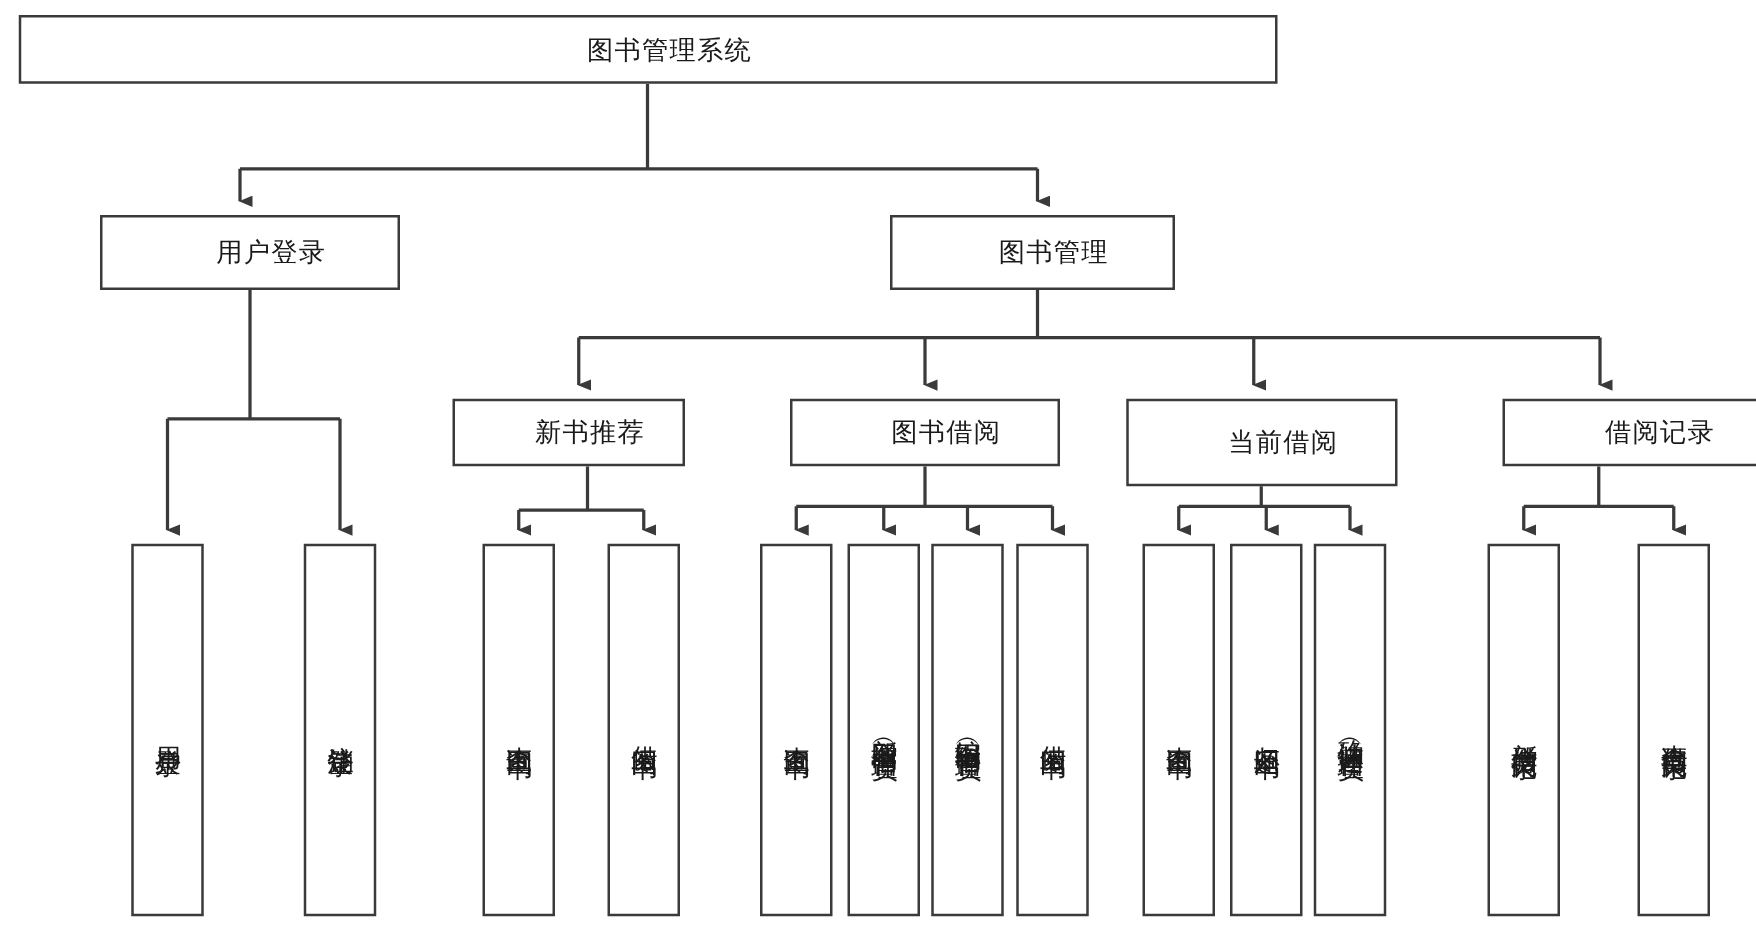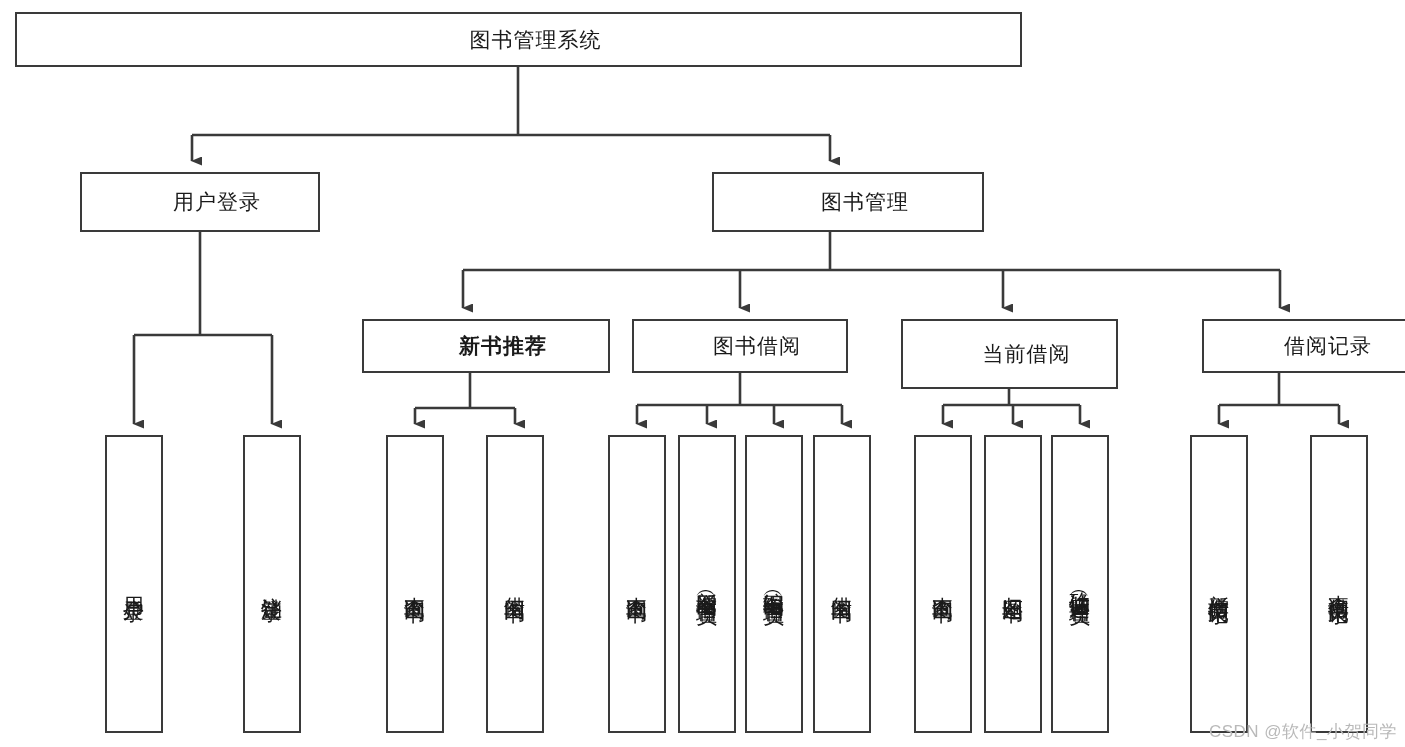--- a/index.html
+++ b/index.html
@@ -114,26 +114,26 @@
   </svg>
 
   <div class="node horiz" id="title-node" style="left: 15px; top: 12px; width: 1007px; height: 55px;">
     <span class="lbl">图书管理系统</span>
   </div>
 
   <div id="level2-container">
       <div class="node horiz" style="left: 80px; top: 172px; width: 240px; height: 60px;">
         <span class="lbl">用户登录</span>
       </div>
-      <div class="node horiz" style="left: 712px; top: 172px; width: 272px; height: 60px;">
+      <div class="node horiz" style="left: 712px; top: 172px; width: 228px; height: 60px;">
         <span class="lbl">图书管理</span>
       </div>
     </div>
   <div id="level3-container">
-      <div class="node horiz" style="left: 362px; top: 319px; width: 248px; height: 54px; font-weight: bold;">
+      <div class="node horiz" style="left: 362px; top: 319px; width: 186px; height: 54px;">
         <span class="lbl">新书推荐</span>
       </div>
       <div class="node horiz" style="left: 632px; top: 319px; width: 216px; height: 54px; justify-content: center;">
         <span class="lbl">图书借阅</span>
       </div>
       <div class="node horiz" style="left: 901px; top: 319px; width: 217px; height: 70px;">
         <span class="lbl">当前借阅</span>
       </div>
       <div class="node horiz" style="left: 1202px; top: 319px; width: 218px; height: 54px;">
         <span class="lbl">借阅记录</span>
@@ -174,14 +174,13 @@
         <span class="lbl">确认归还（管理员）</span>
       </div>
       <div class="node vert" style="left: 1190px; top: 435px; width: 58px; height: 298px;">
         <span class="lbl">新增借阅记录</span>
       </div>
       <div class="node vert" style="left: 1310px; top: 435px; width: 58px; height: 298px;">
         <span class="lbl">查询借阅记录</span>
       </div>
     </div>
 
-  <div class="watermark">CSDN @软件_小贺同学</div>
 </div>
 
 </body></html>

